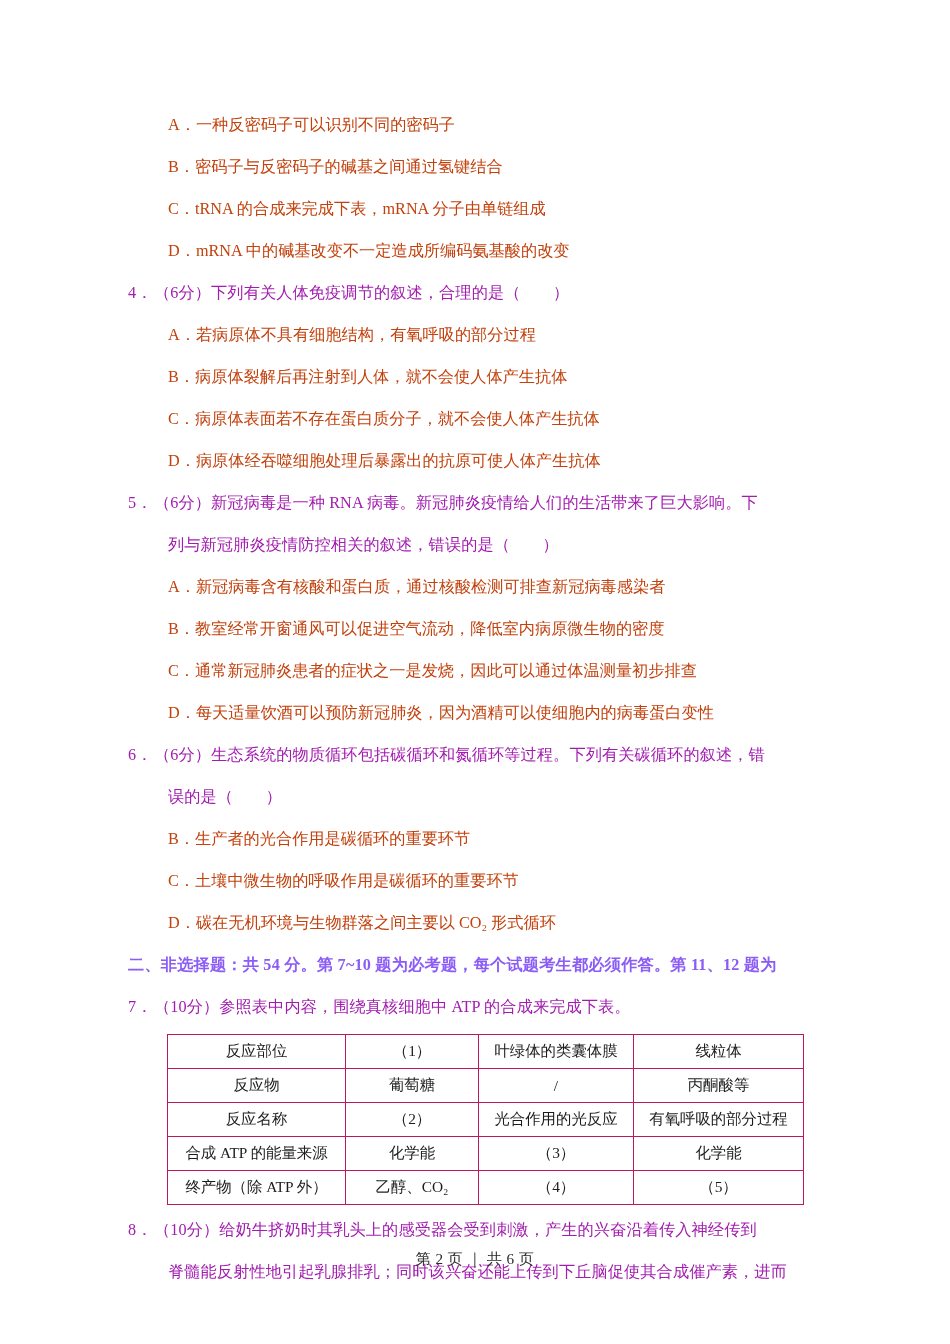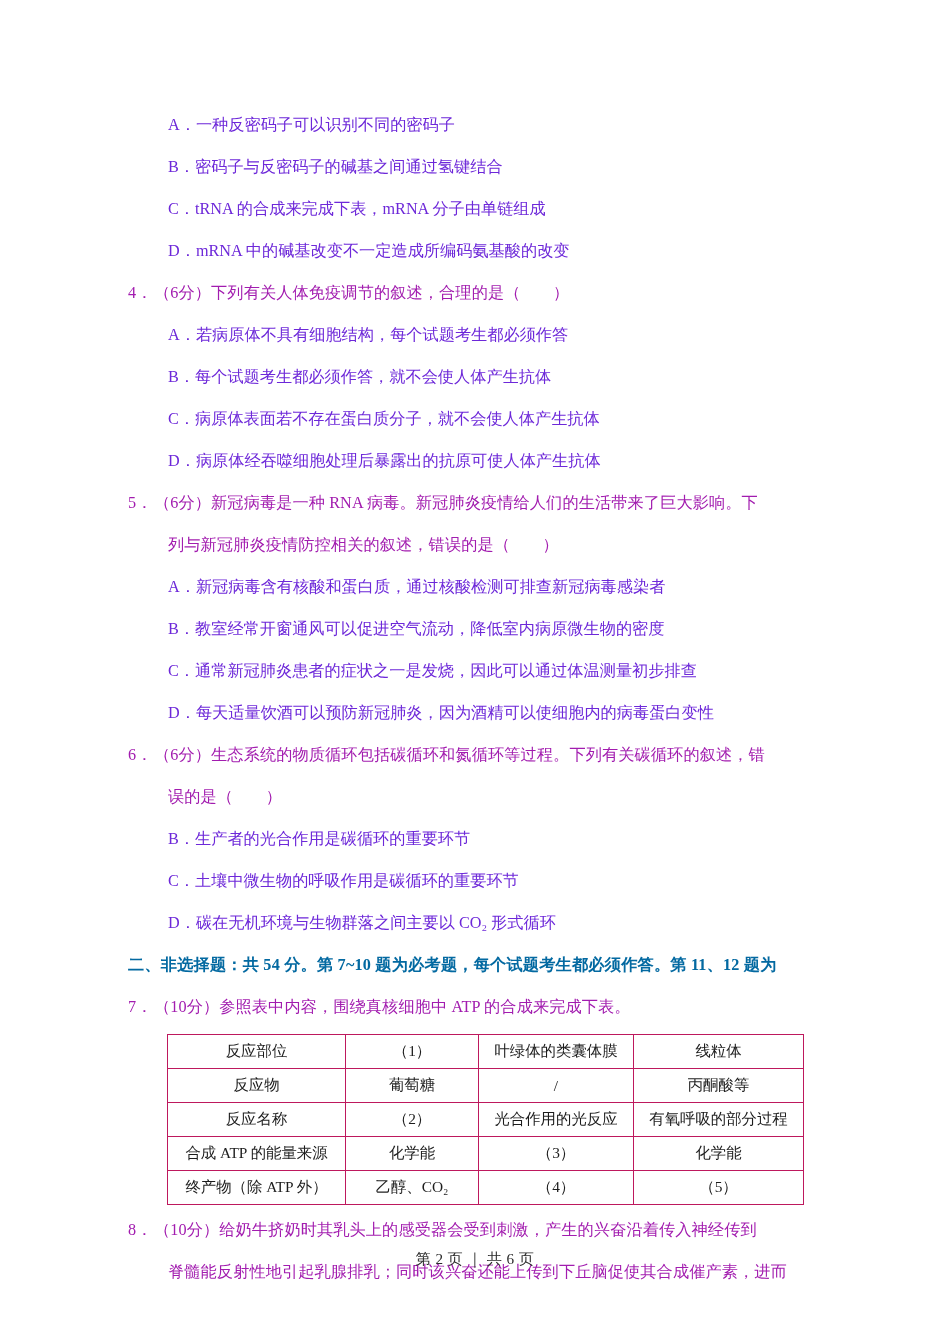--- a/index.html
+++ b/index.html
@@ -47,38 +47,38 @@
   .qwrap {
     display: block;
     padding-left: 40px;
   }
   .opt {
     display: block;
     padding-left: 40px;
     font-size: 16.2px;
     line-height: 42px;
     white-space: nowrap;
-    color: #6d28d9;
+    color: #c2410c;
   }
   .opt .lbl {
     display: inline-block;
     min-width: 26px;
   }
   .qnum .numlbl {
     display: inline-block;
     min-width: 26px;
   }
 
   .sec-head {
     display: block;
     font-weight: bold;
     font-size: 16.2px;
     line-height: 42px;
     white-space: nowrap;
-    color: #0369a1;
+    color: #8b5cf6;
     letter-spacing: 0.2px;
   }
   .sec-head.second {
     padding-left: 0;
   }
 
   
   .tbl-wrap {
     margin-top: 6px;
     padding-left: 39px;
@@ -125,22 +125,22 @@
 
     <div>
       <span class="opt"><span class="lbl">A．</span><span>一种反密码子可以识别不同的密码子</span></span>
       <span class="opt"><span class="lbl">B．</span><span>密码子与反密码子的碱基之间通过氢键结合</span></span>
       <span class="opt"><span class="lbl">C．</span><span>tRNA 的合成来完成下表，mRNA 分子由单链组成</span></span>
       <span class="opt"><span class="lbl">D．</span><span>mRNA 中的碱基改变不一定造成所编码氨基酸的改变</span></span>
     </div>
 
     <div>
       <span class="qline qnum"><span class="numlbl">4．</span><span>（6分）下列有关人体免疫调节的叙述，合理的是（　　）</span></span>
-      <span class="opt"><span class="lbl">A．</span><span>若病原体不具有细胞结构，每个试题考生都必须作答</span></span>
-      <span class="opt"><span class="lbl">B．</span><span>每个试题考生都必须作答，就不会使人体产生抗体</span></span>
+      <span class="opt"><span class="lbl">A．</span><span>若病原体不具有细胞结构，有氧呼吸的部分过程</span></span>
+      <span class="opt"><span class="lbl">B．</span><span>病原体裂解后再注射到人体，就不会使人体产生抗体</span></span>
       <span class="opt"><span class="lbl">C．</span><span>病原体表面若不存在蛋白质分子，就不会使人体产生抗体</span></span>
       <span class="opt"><span class="lbl">D．</span><span>病原体经吞噬细胞处理后暴露出的抗原可使人体产生抗体</span></span>
     </div>
 
     <div>
       <span class="qline qnum"><span class="numlbl">5．</span><span>（6分）新冠病毒是一种 RNA 病毒。新冠肺炎疫情给人们的生活带来了巨大影响。下</span></span>
       <span class="qline qwrap">列与新冠肺炎疫情防控相关的叙述，错误的是（　　）</span>
       <span class="opt"><span class="lbl">A．</span><span>新冠病毒含有核酸和蛋白质，通过核酸检测可排查新冠病毒感染者</span></span>
       <span class="opt"><span class="lbl">B．</span><span>教室经常开窗通风可以促进空气流动，降低室内病原微生物的密度</span></span>
       <span class="opt"><span class="lbl">C．</span><span>通常新冠肺炎患者的症状之一是发烧，因此可以通过体温测量初步排查</span></span>

